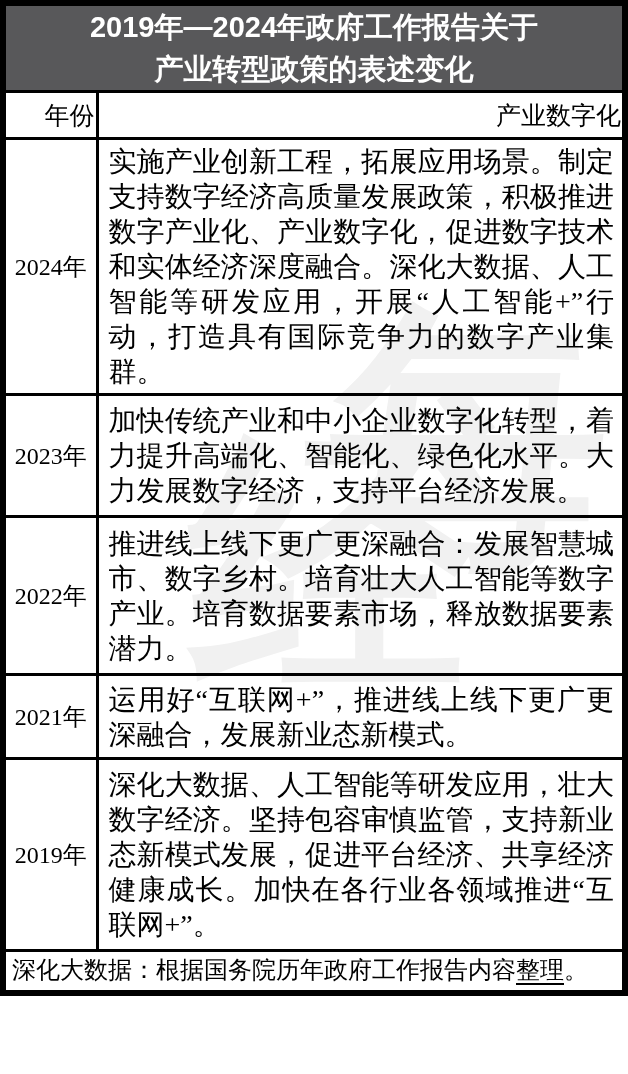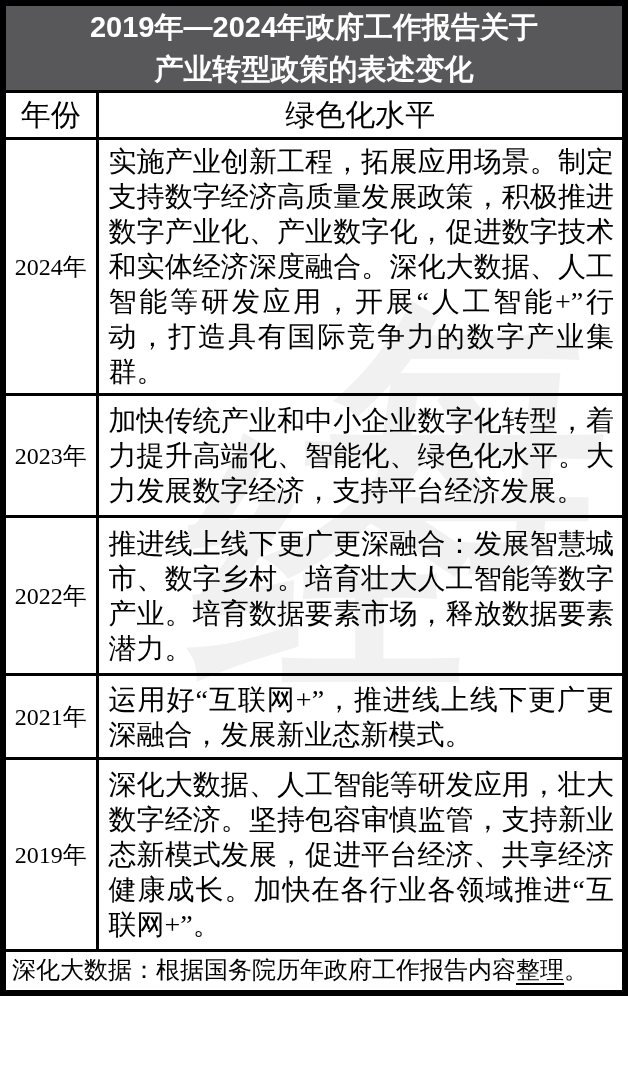--- a/index.html
+++ b/index.html
@@ -57,22 +57,22 @@
     text-align: center;
     height: 84px;
     vertical-align: middle;
     padding: 0 6px;
   }
   .title-line { line-height: 42px; }
   
   .head-row th {
     font-family: "Liberation Serif", serif;
     font-weight: normal;
-    font-size: 30px;
-    text-align: center;
+    font-size: 25px;
+    text-align: right;
     height: 42px;
     vertical-align: middle;
   }
   
   .row .year {
     font-size: 24px;
     text-align: center;
     vertical-align: middle;
     padding: 0 2px;
   }
@@ -117,21 +117,21 @@
     </colgroup>
     <tbody>
       <tr class="title-row">
         <td colspan="2">
           <div class="title-line">2019年—2024年政府工作报告关于</div>
           <div class="title-line">产业转型政策的表述变化</div>
         </td>
       </tr>
       <tr class="head-row">
         <th>年份</th>
-        <th>绿色化水平</th>
+        <th>产业数字化</th>
       </tr>
       <tr class="row row-2024">
         <td class="year">2024年</td>
         <td class="policy">实施产业创新工程，拓展应用场景。制定支持数字经济高质量发展政策，积极推进数字产业化、产业数字化，促进数字技术和实体经济深度融合。深化大数据、人工智能等研发应用，开展“人工智能+”行动，打造具有国际竞争力的数字产业集群。</td>
       </tr>
       <tr class="row row-2023">
         <td class="year">2023年</td>
         <td class="policy">加快传统产业和中小企业数字化转型，着力提升高端化、智能化、绿色化水平。大力发展数字经济，支持平台经济发展。</td>
       </tr>
       <tr class="row row-2022">

